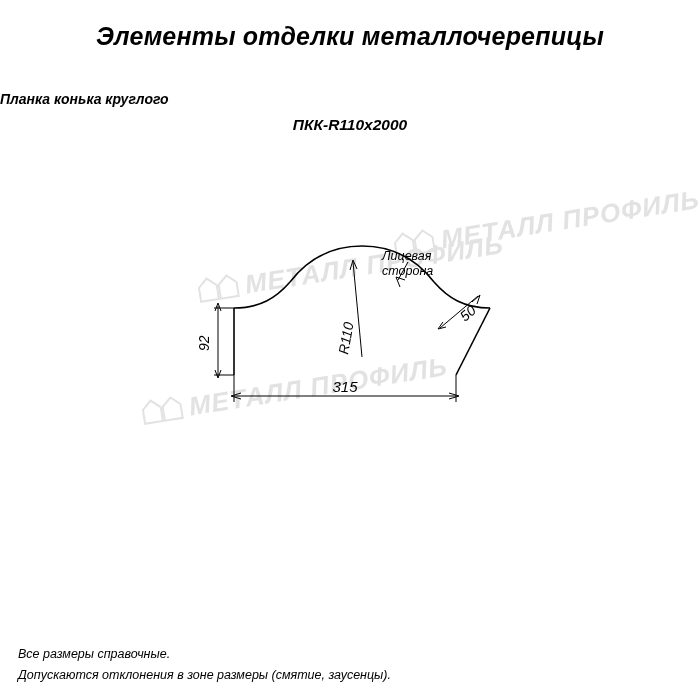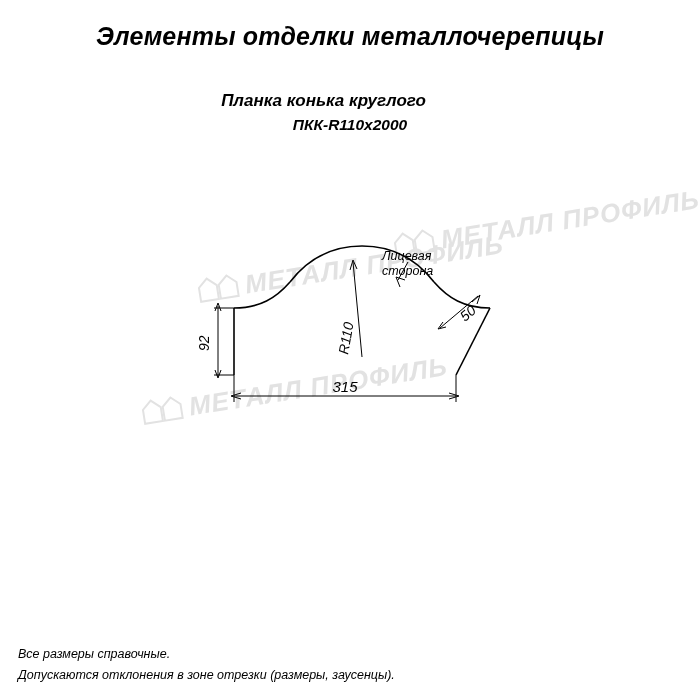--- a/index.html
+++ b/index.html
@@ -28,22 +28,22 @@
     text-align: center;
     font-size: 25px;
     font-weight: bold;
     letter-spacing: 0.2px;
   }
   .subtitle-1 {
     position: absolute;
     top: 91px;
     left: 0;
     width: 647px;
-    text-align: center;
-    font-size: 17px;
+    text-align: left;
+    font-size: 14px;
     font-weight: bold;
   }
   .subtitle-2 {
     position: absolute;
     top: 116px;
     left: 0;
     width: 700px;
     text-align: center;
     font-size: 15.5px;
     font-weight: bold;
@@ -171,16 +171,16 @@
         <path d="M290 117 L286 107 L295 110"></path>
       </g>
       <text x="272" y="90" font-size="12.5">Лицевая</text>
       <text x="272" y="105" font-size="12.5">сторона</text>
 
     </svg>
   </div>
 
   <div class="footer">
     <div>Все размеры справочные.</div>
-    <div>Допускаются отклонения в зоне отрезки (размеры, заусенцы).</div>
+    <div>Допускаются отклонения в зоне размеры (смятие, заусенцы).</div>
   </div>
 
 </div>
 
 </body></html>

